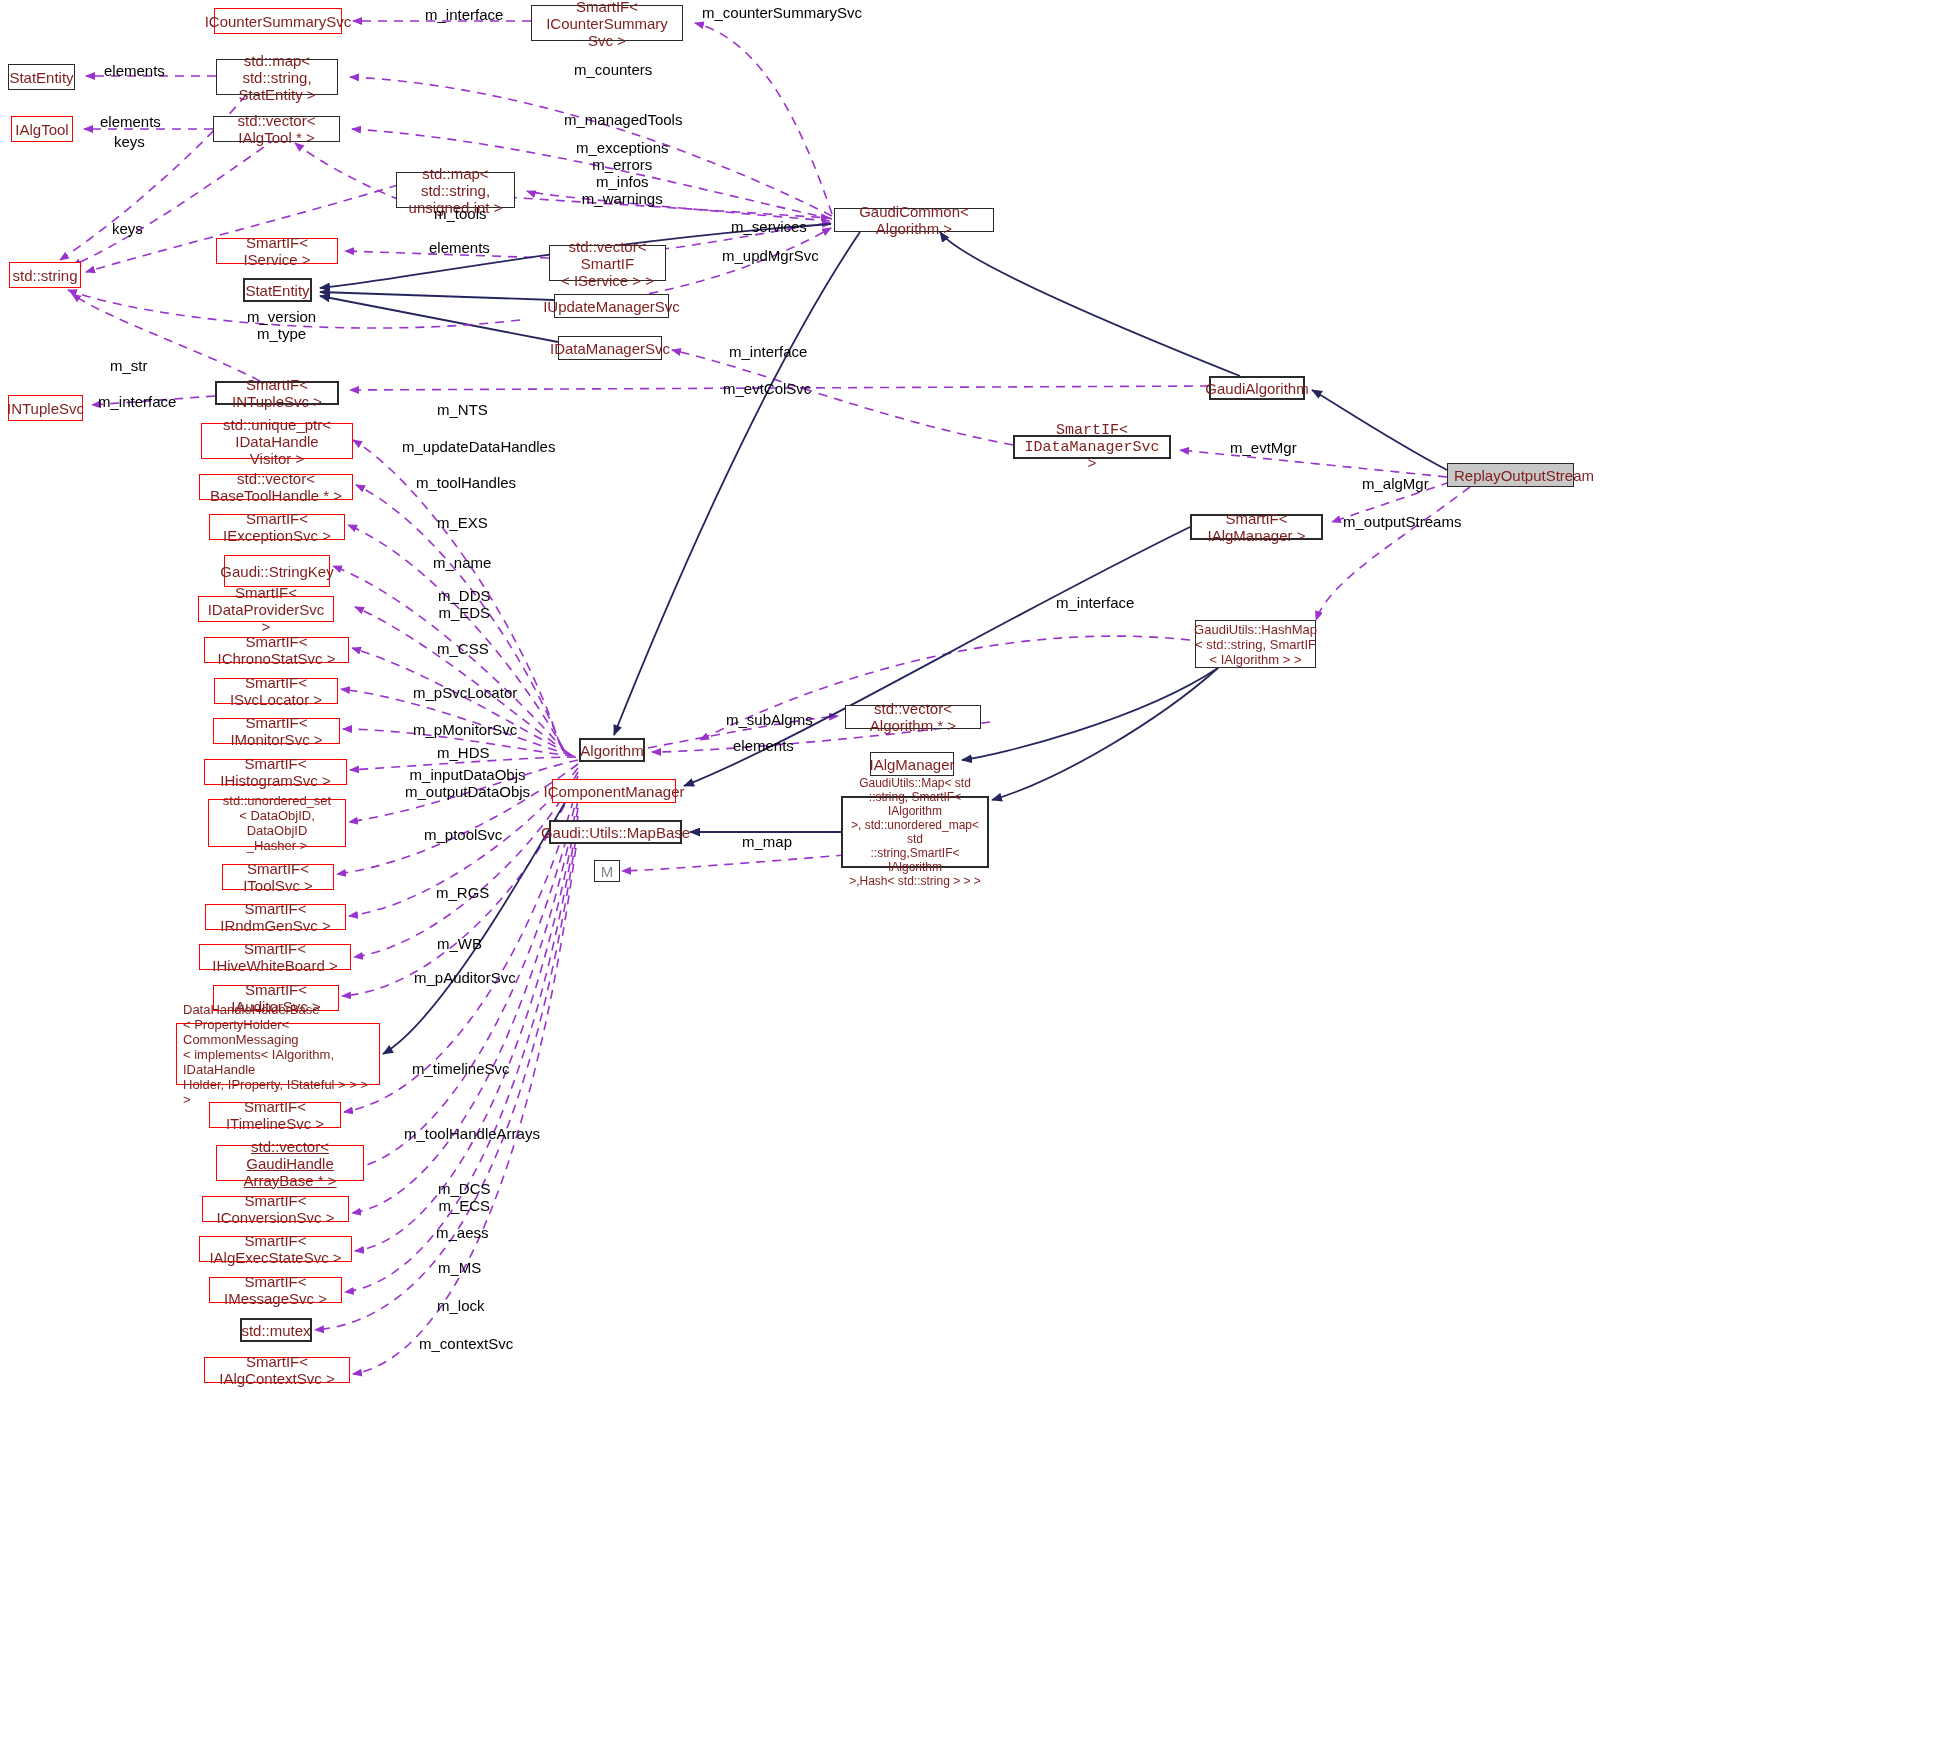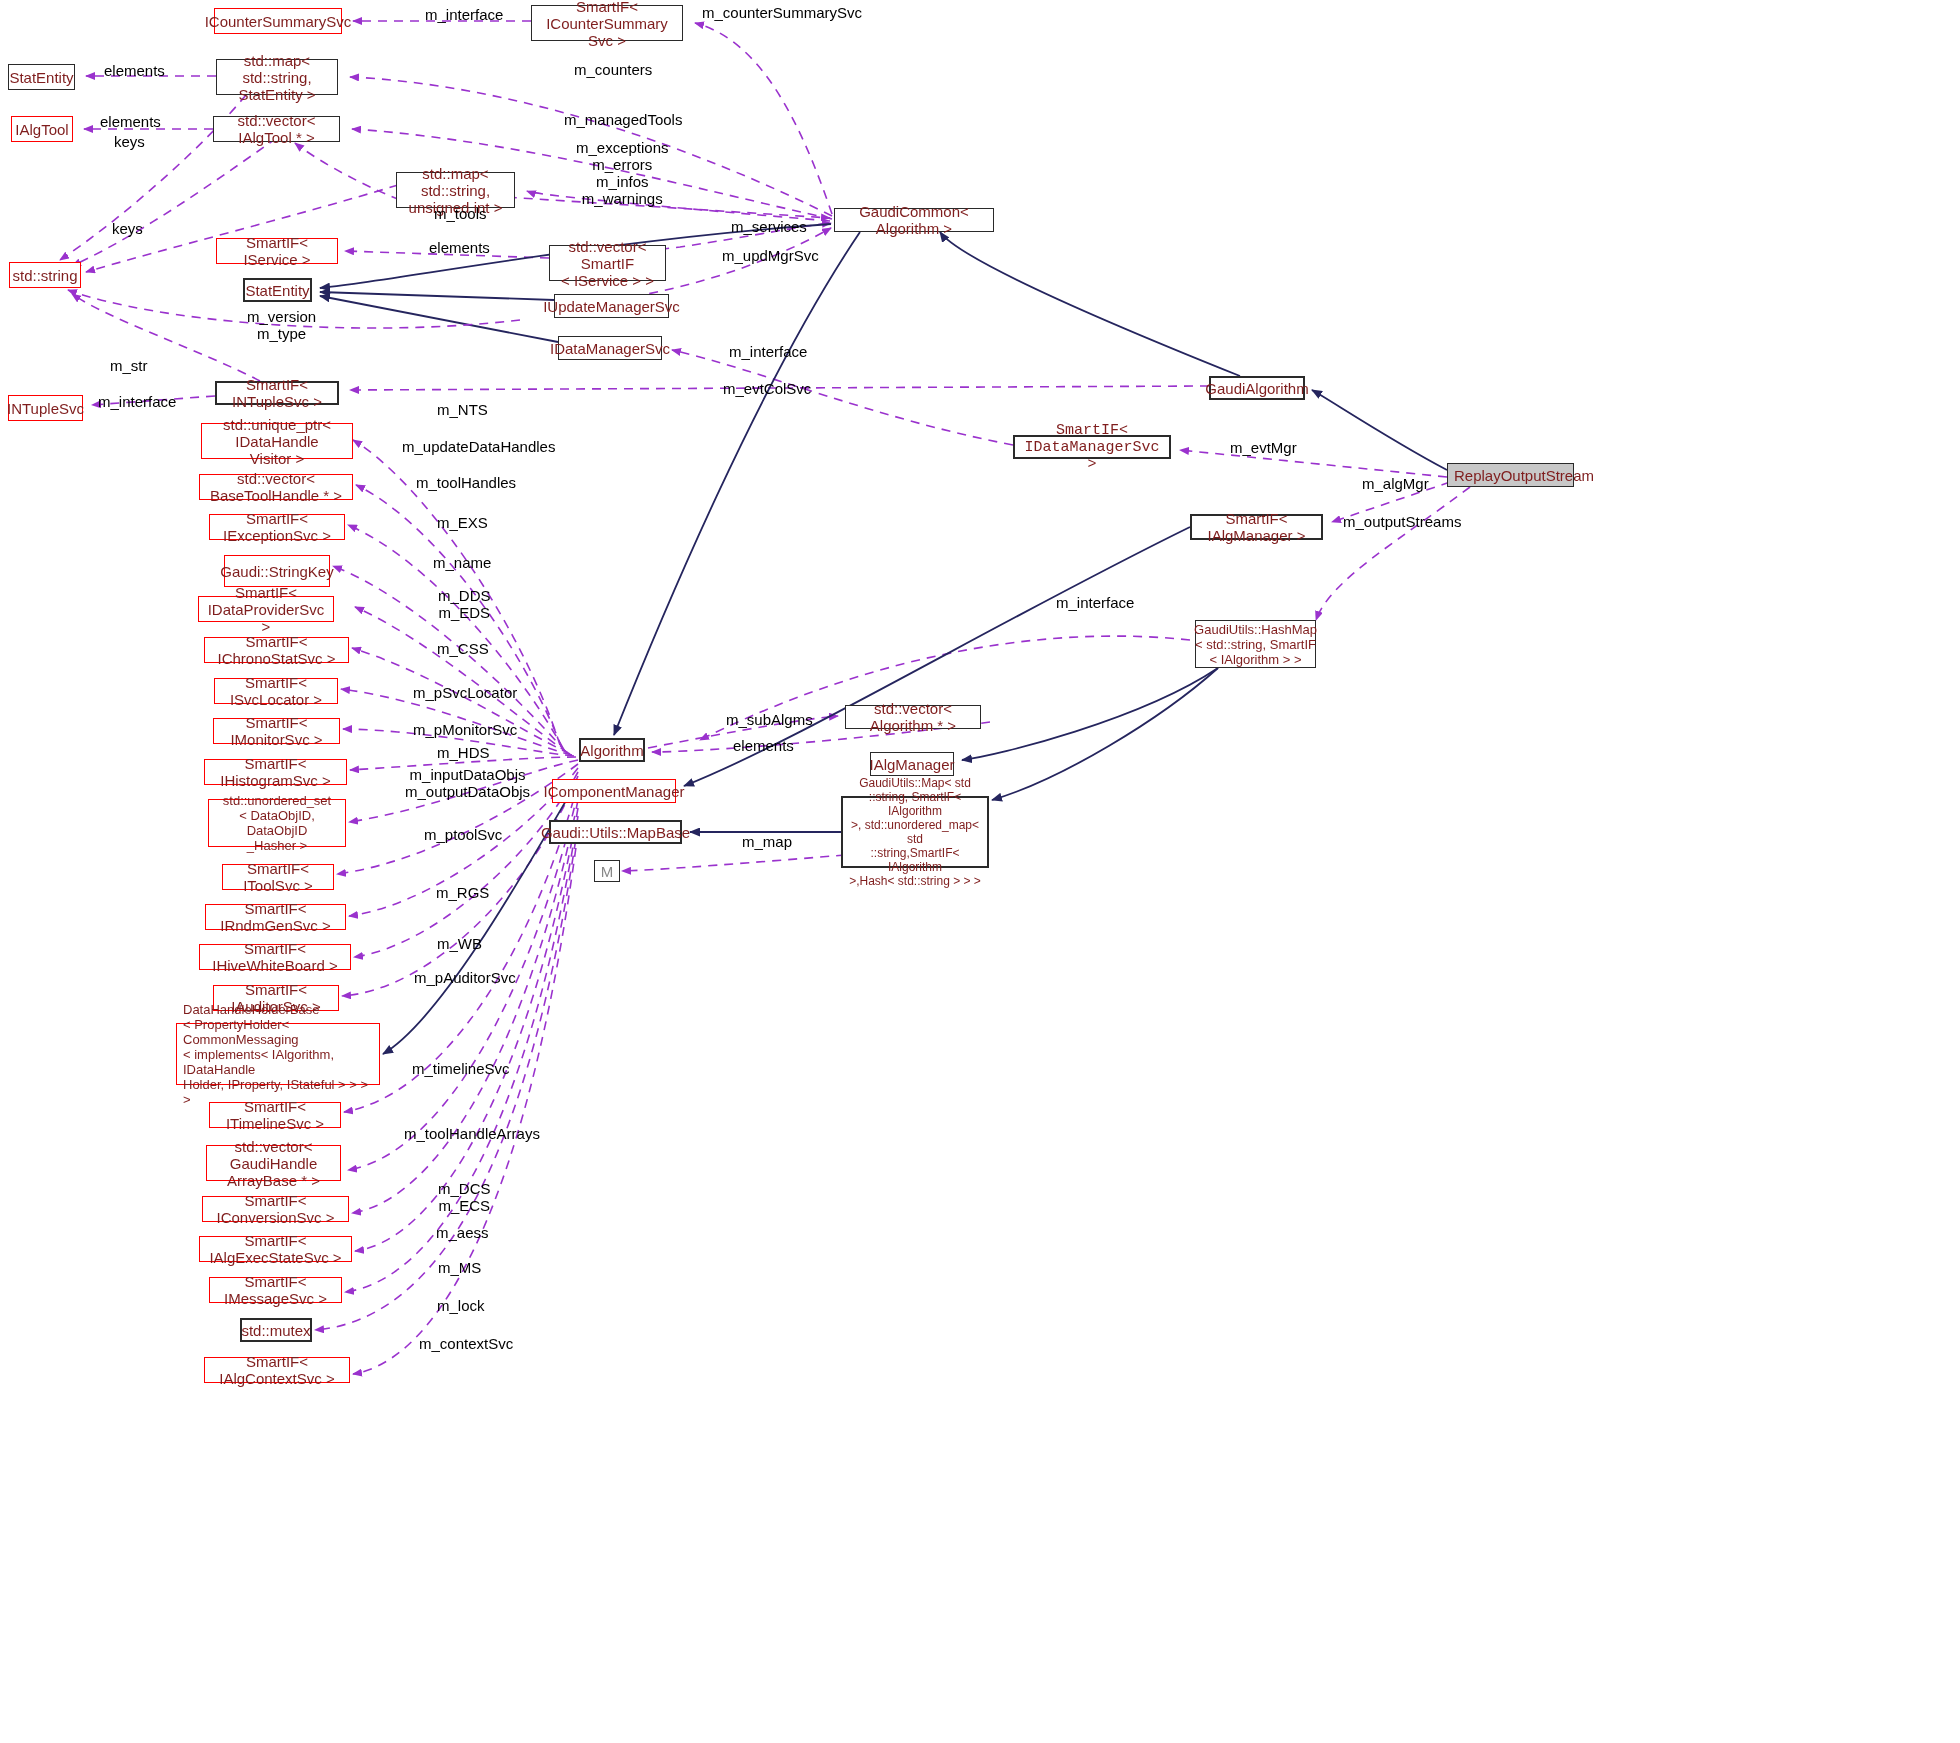--- a/index.html
+++ b/index.html
@@ -175,21 +175,21 @@
   <div class="node" style="left:594px;top:860px;width:26px;height:22px;color:#888;">M</div>
   <div class="node red" style="left:222px;top:864px;width:112px;height:26px;">SmartIF&lt; IToolSvc &gt;</div>
   <div class="node red" style="left:205px;top:904px;width:141px;height:26px;">SmartIF&lt; IRndmGenSvc &gt;</div>
   <div class="node red" style="left:199px;top:944px;width:152px;height:26px;">SmartIF&lt; IHiveWhiteBoard &gt;</div>
   <div class="node red" style="left:213px;top:985px;width:126px;height:26px;">SmartIF&lt; IAuditorSvc &gt;</div>
   <div class="node red" style="left:176px;top:1023px;width:204px;height:62px;font-size:13px;line-height:15px;justify-content:flex-start;text-align:left;padding-left:6px;">DataHandleHolderBase
 &lt; PropertyHolder&lt; CommonMessaging
 &lt; implements&lt; IAlgorithm, IDataHandle
 Holder, IProperty, IStateful &gt; &gt; &gt; &gt;</div>
   <div class="node red" style="left:209px;top:1102px;width:132px;height:26px;">SmartIF&lt; ITimelineSvc &gt;</div>
-  <div class="node red" style="left:206px;top:1145px;width:135px;height:36px;">std::vector&lt; GaudiHandle
+  <div class="node red" style="left:216px;top:1145px;width:148px;height:36px;text-decoration:underline;">std::vector&lt; GaudiHandle
 ArrayBase * &gt;</div>
   <div class="node red" style="left:202px;top:1196px;width:147px;height:26px;">SmartIF&lt; IConversionSvc &gt;</div>
   <div class="node red" style="left:199px;top:1236px;width:153px;height:26px;">SmartIF&lt; IAlgExecStateSvc &gt;</div>
   <div class="node red" style="left:209px;top:1277px;width:133px;height:26px;">SmartIF&lt; IMessageSvc &gt;</div>
   <div class="node thick" style="left:240px;top:1318px;width:72px;height:24px;">std::mutex</div>
   <div class="node red" style="left:204px;top:1357px;width:146px;height:26px;">SmartIF&lt; IAlgContextSvc &gt;</div>
 
   <div class="elabel" style="left:425px;top:6px;">m_interface</div>
   <div class="elabel" style="left:702px;top:4px;">m_counterSummarySvc</div>
   <div class="elabel" style="left:104px;top:62px;">elements</div>

